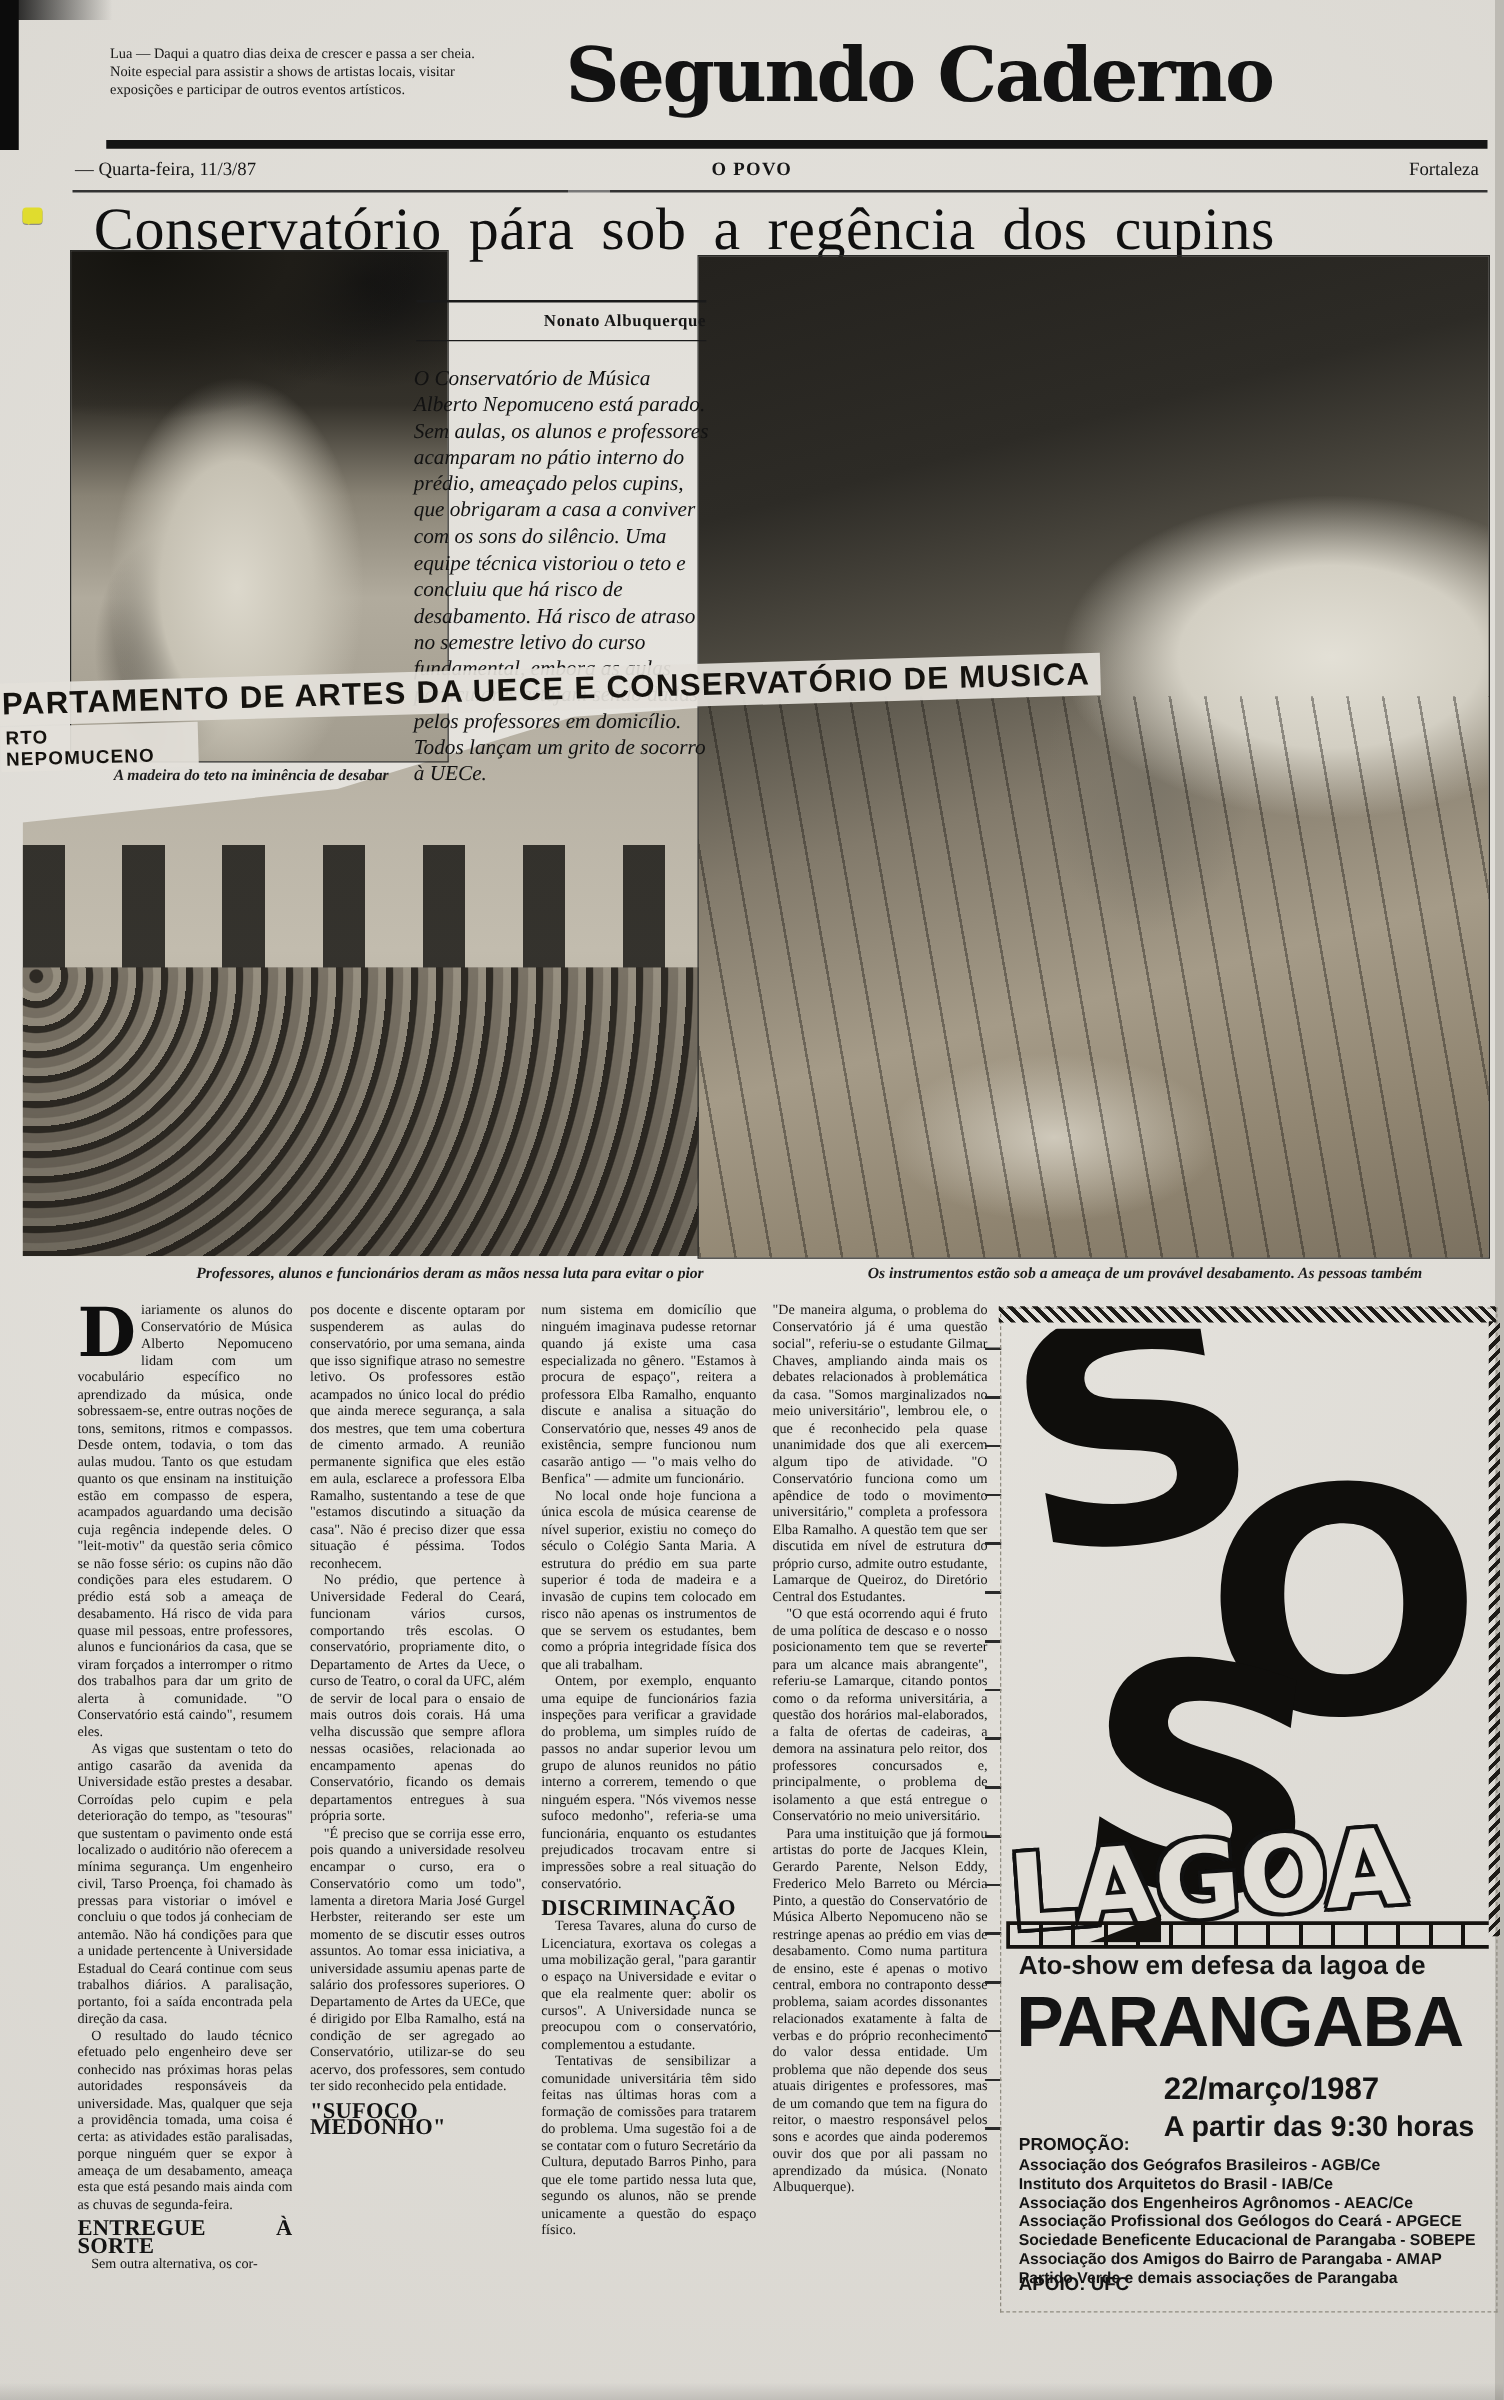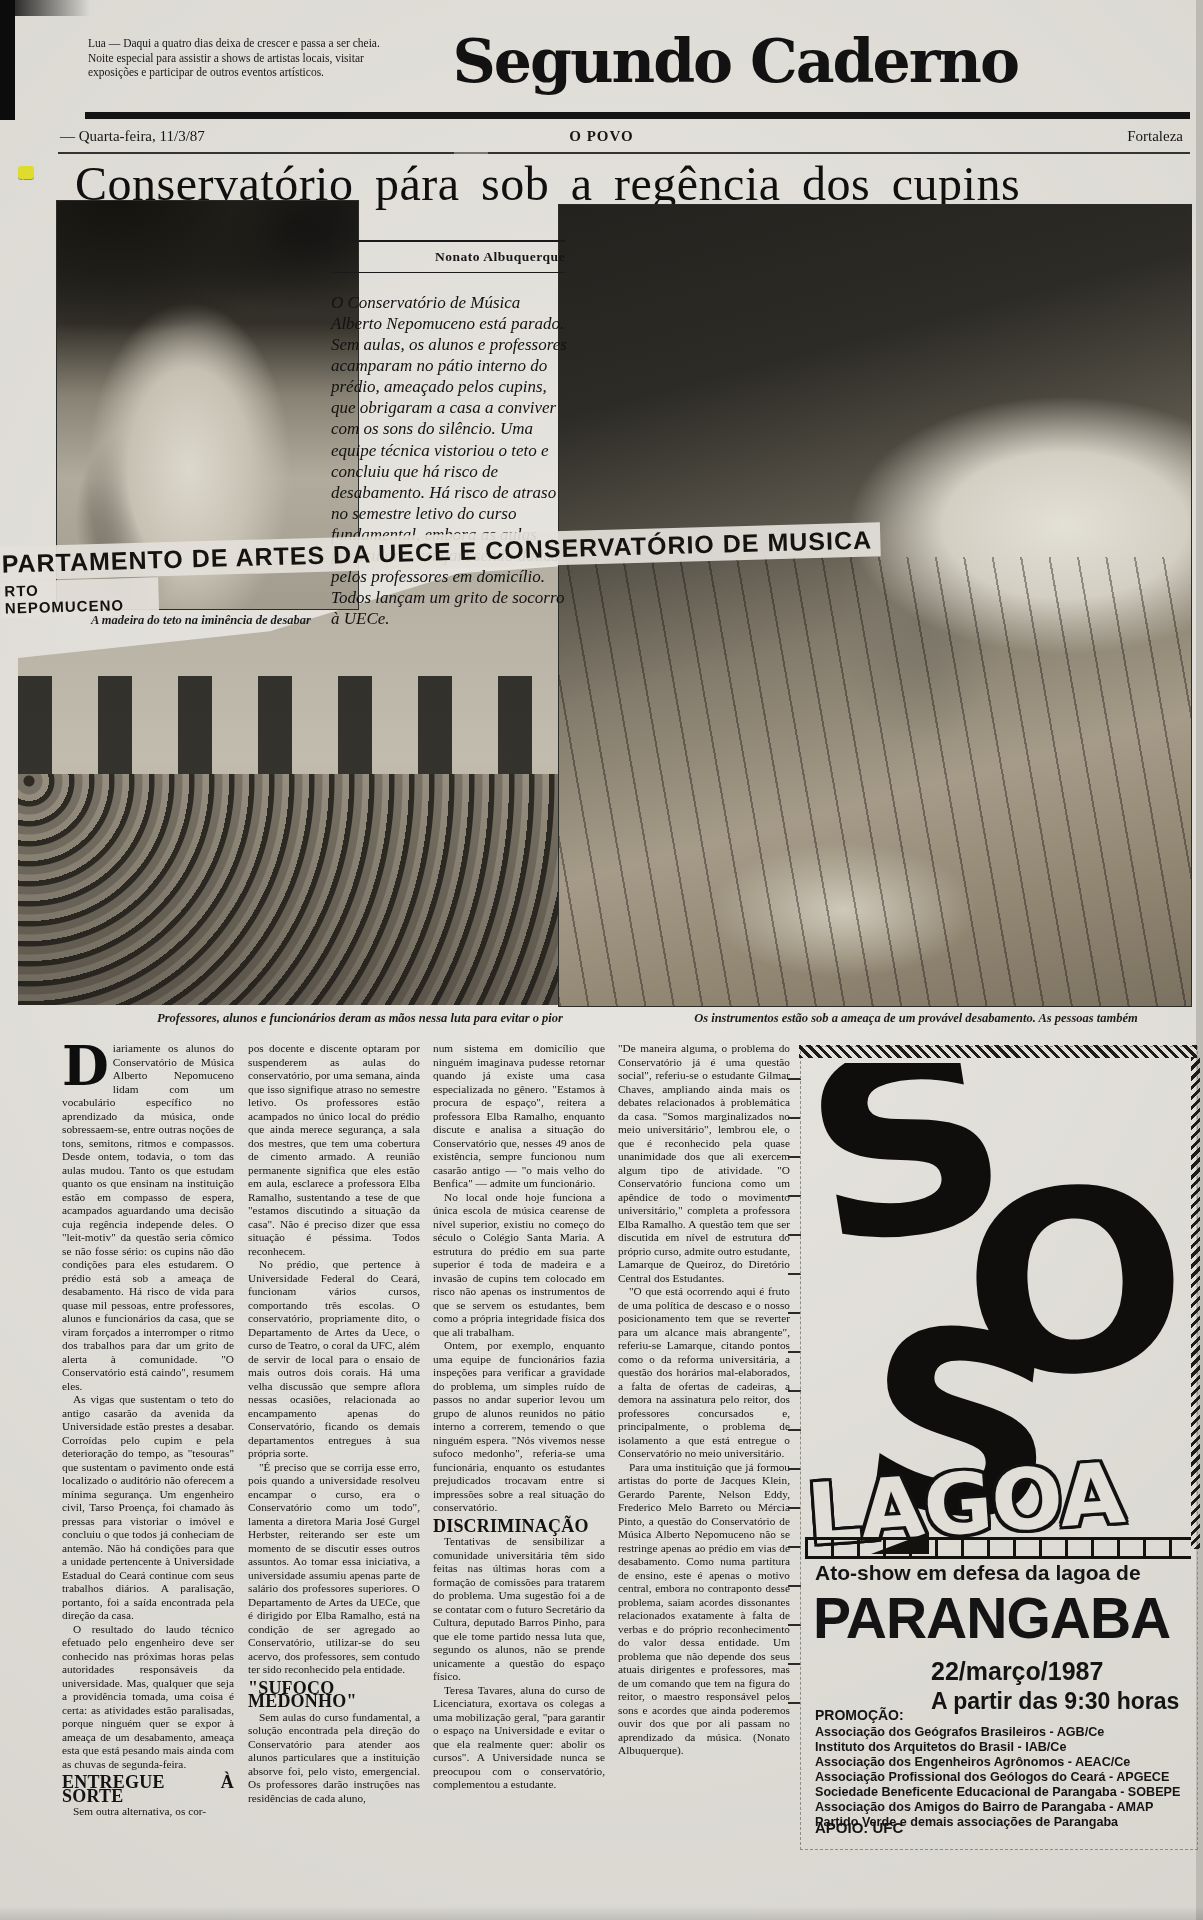--- a/index.html
+++ b/index.html
@@ -207,29 +207,28 @@
         <p>As vigas que sustentam o teto do antigo casarão da avenida da Universidade estão prestes a desabar. Corroídas pelo cupim e pela deterioração do tempo, as "tesouras" que sustentam o pavimento onde está localizado o auditório não oferecem a mínima segurança. Um engenheiro civil, Tarso Proença, foi chamado às pressas para vistoriar o imóvel e concluiu o que todos já conheciam de antemão. Não há condições para que a unidade pertencente à Universidade Estadual do Ceará continue com seus trabalhos diários. A paralisação, portanto, foi a saída encontrada pela direção da casa.</p>
         <p>O resultado do laudo técnico efetuado pelo engenheiro deve ser conhecido nas próximas horas pelas autoridades responsáveis da universidade. Mas, qualquer que seja a providência tomada, uma coisa é certa: as atividades estão paralisadas, porque ninguém quer se expor à ameaça de um desabamento, ameaça esta que está pesando mais ainda com as chuvas de segunda-feira.</p>
         <div class="subhead">ENTREGUE À SORTE</div>
         <p>Sem outra alternativa, os cor-</p>
       </div>
     <div class="col col2">
         <p class="noindent">pos docente e discente optaram por suspenderem as aulas do conservatório, por uma semana, ainda que isso signifique atraso no semestre letivo. Os professores estão acampados no único local do prédio que ainda merece segurança, a sala dos mestres, que tem uma cobertura de cimento armado. A reunião permanente significa que eles estão em aula, esclarece a professora Elba Ramalho, sustentando a tese de que "estamos discutindo a situação da casa". Não é preciso dizer que essa situação é péssima. Todos reconhecem.</p>
         <p>No prédio, que pertence à Universidade Federal do Ceará, funcionam vários cursos, comportando três escolas. O conservatório, propriamente dito, o Departamento de Artes da Uece, o curso de Teatro, o coral da UFC, além de servir de local para o ensaio de mais outros dois corais. Há uma velha discussão que sempre aflora nessas ocasiões, relacionada ao encampamento apenas do Conservatório, ficando os demais departamentos entregues à sua própria sorte.</p>
         <p>"É preciso que se corrija esse erro, pois quando a universidade resolveu encampar o curso, era o Conservatório como um todo", lamenta a diretora Maria José Gurgel Herbster, reiterando ser este um momento de se discutir esses outros assuntos. Ao tomar essa iniciativa, a universidade assumiu apenas parte de salário dos professores superiores. O Departamento de Artes da UECe, que é dirigido por Elba Ramalho, está na condição de ser agregado ao Conservatório, utilizar-se do seu acervo, dos professores, sem contudo ter sido reconhecido pela entidade.</p>
         <div class="subhead">"SUFOCO MEDONHO"</div>
-        <p>Sem aulas do curso fundamental, a solução encontrada pela direção do Conservatório para atender aos alunos particulares que a instituição absorve foi, pelo visto, emergencial. Os professores darão instruções nas residências de cada aluno,</p>
       </div>
     <div class="col col3">
         <p class="noindent">num sistema em domicílio que ninguém imaginava pudesse retornar quando já existe uma casa especializada no gênero. "Estamos à procura de espaço", reitera a professora Elba Ramalho, enquanto discute e analisa a situação do Conservatório que, nesses 49 anos de existência, sempre funcionou num casarão antigo — "o mais velho do Benfica" — admite um funcionário.</p>
         <p>No local onde hoje funciona a única escola de música cearense de nível superior, existiu no começo do século o Colégio Santa Maria. A estrutura do prédio em sua parte superior é toda de madeira e a invasão de cupins tem colocado em risco não apenas os instrumentos de que se servem os estudantes, bem como a própria integridade física dos que ali trabalham.</p>
         <p>Ontem, por exemplo, enquanto uma equipe de funcionários fazia inspeções para verificar a gravidade do problema, um simples ruído de passos no andar superior levou um grupo de alunos reunidos no pátio interno a correrem, temendo o que ninguém espera. "Nós vivemos nesse sufoco medonho", referia-se uma funcionária, enquanto os estudantes prejudicados trocavam entre si impressões sobre a real situação do conservatório.</p>
         <div class="subhead">DISCRIMINAÇÃO</div>
+        <p>Teresa Tavares, aluna do curso de Licenciatura, exortava os colegas a uma mobilização geral, "para garantir o espaço na Universidade e evitar o que ela realmente quer: abolir os cursos". A Universidade nunca se preocupou com o conservatório, complementou a estudante.</p>
         <p>Tentativas de sensibilizar a comunidade universitária têm sido feitas nas últimas horas com a formação de comissões para tratarem do problema. Uma sugestão foi a de se contatar com o futuro Secretário da Cultura, deputado Barros Pinho, para que ele tome partido nessa luta que, segundo os alunos, não se prende unicamente a questão do espaço físico.</p>
-        <p>Teresa Tavares, aluna do curso de Licenciatura, exortava os colegas a uma mobilização geral, "para garantir o espaço na Universidade e evitar o que ela realmente quer: abolir os cursos". A Universidade nunca se preocupou com o conservatório, complementou a estudante.</p>
       </div>
     <div class="col col4">
         <p class="noindent">"De maneira alguma, o problema do Conservatório já é uma questão social", referiu-se o estudante Gilmar Chaves, ampliando ainda mais os debates relacionados à problemática da casa. "Somos marginalizados no meio universitário", lembrou ele, o que é reconhecido pela quase unanimidade dos que ali exercem algum tipo de atividade. "O Conservatório funciona como um apêndice de todo o movimento universitário," completa a professora Elba Ramalho. A questão tem que ser discutida em nível de estrutura do próprio curso, admite outro estudante, Lamarque de Queiroz, do Diretório Central dos Estudantes.</p>
         <p>"O que está ocorrendo aqui é fruto de uma política de descaso e o nosso posicionamento tem que se reverter para um alcance mais abrangente", referiu-se Lamarque, citando pontos como o da reforma universitária, a questão dos horários mal-elaborados, a falta de ofertas de cadeiras, a demora na assinatura pelo reitor, dos professores concursados e, principalmente, o problema de isolamento a que está entregue o Conservatório no meio universitário.</p>
         <p>Para uma instituição que já formou artistas do porte de Jacques Klein, Gerardo Parente, Nelson Eddy, Frederico Melo Barreto ou Mércia Pinto, a questão do Conservatório de Música Alberto Nepomuceno não se restringe apenas ao prédio em vias de desabamento. Como numa partitura de ensino, este é apenas o motivo central, embora no contraponto desse problema, saiam acordes dissonantes relacionados exatamente à falta de verbas e do próprio reconhecimento do valor dessa entidade. Um problema que não depende dos seus atuais dirigentes e professores, mas de um comando que tem na figura do reitor, o maestro responsável pelos sons e acordes que ainda poderemos ouvir dos que por ali passam no aprendizado da música. (Nonato Albuquerque).</p>
       </div>
   </div>
 
   <div class="ticks"></div>
 

